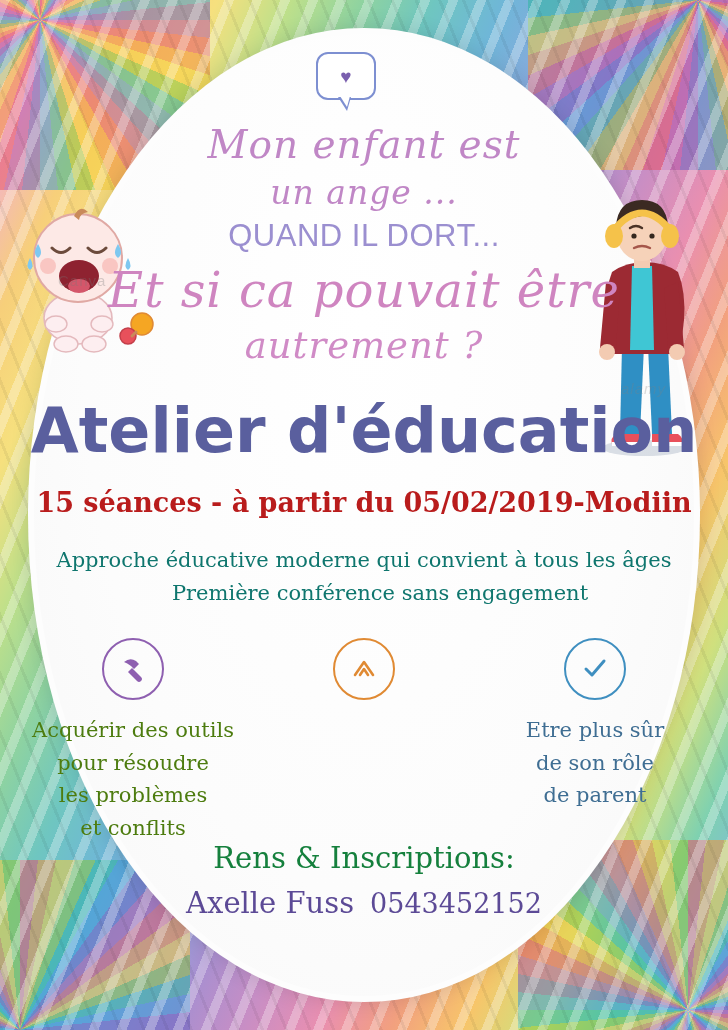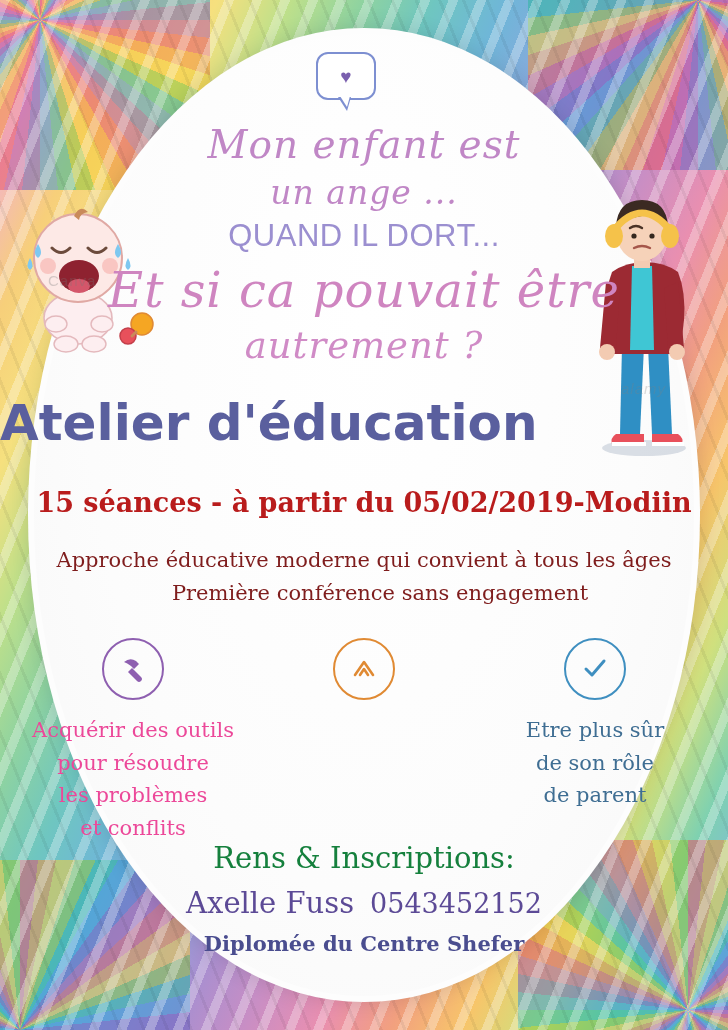--- a/index.html
+++ b/index.html
@@ -162,23 +162,23 @@
     letter-spacing: .5px;
   }
   .line4 { top: 262px; font-size: 48px; color: #cf85c0; }
   .line5 { top: 324px; font-size: 37px; color: #d08bc6; }
 
   
   .title {
     position: absolute;
     top: 394px;
     width: 100%;
-    text-align: left;
+    text-align: center;
     font-family: "DejaVu Sans", sans-serif;
-    font-size: 50px;
+    font-size: 62px;
     font-weight: 700;
     color: #5a5f9e;
     letter-spacing: 0px;
   }
 
   
   .sessions {
     position: absolute;
     top: 487px;
     width: 100%;
@@ -188,21 +188,21 @@
     font-size: 27px;
     color: #b91c1c;
   }
 
   .desc {
     position: absolute;
     width: 100%;
     text-align: center;
     font-family: "DejaVu Serif", serif;
     font-size: 21px;
-    color: #7f1d1d;
+    color: #0f766e;
   }
   .desc1 { top: 548px; }
   .desc2 { top: 581px; padding-left: 16px; }
 
   
   .benefits {
     position: absolute;
     top: 638px;
     left: 18px;
     width: 692px;
@@ -224,21 +224,21 @@
     justify-content: center;
   }
   .benefit .label {
     font-family: "DejaVu Serif", serif;
     font-size: 21px;
     line-height: 1.55;
   }
   .b-purple { color: #8e5fb0; }
   .b-orange { color: #e08a33; }
   .b-blue   { color: #3f8fc0; }
-  .benefit .label.purple { color: #ec4899; }
+  .benefit .label.purple { color: #4d7c0f; }
   .benefit .label.orange { color: #486a94; }
   .benefit .label.blue   { color: #3f6e93; }
 
   
   .contact {
     position: absolute;
     width: 100%;
     text-align: center;
     font-family: "DejaVu Serif", serif;
     color: #6b4f9e;
@@ -264,21 +264,21 @@
     height: 265px;
   }
   .watermark {
     position: absolute;
     font-family: "Liberation Sans", sans-serif;
     color: rgba(120,120,120,0.30);
     font-size: 15px;
     letter-spacing: 1px;
     pointer-events: none;
   }
-  .wm-canva { left: 48px; top: 272px; }
+  .wm-canva { left: 58px; top: 272px; }
   .wm-alamy { right: 62px; top: 332px; font-style: italic; color: rgba(130,130,130,0.28); margin-top: 48px; }
 </style>
 </head>
 <body>
 
 <div id="poster">
 
   <div class="bg-base"></div>
   <div class="fan tl"></div>
   <div class="fan tr"></div>
@@ -421,16 +421,15 @@
           <div>de parent</div>
         </div>
       </div>
 
     </div>
 
     <div class="contact contact-title">Rens &amp; Inscriptions:</div>
     <div class="contact contact-name">
       <span>Axelle Fuss</span><span class="phone">0543452152</span>
     </div>
-    <div class="contact contact-sub">Diplomée du Centre Shefer</div>
 
   </div>
 </div>
 
 </body></html>

